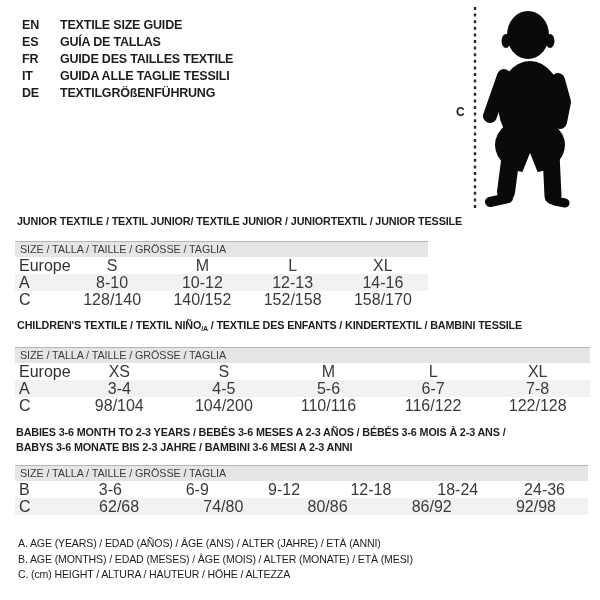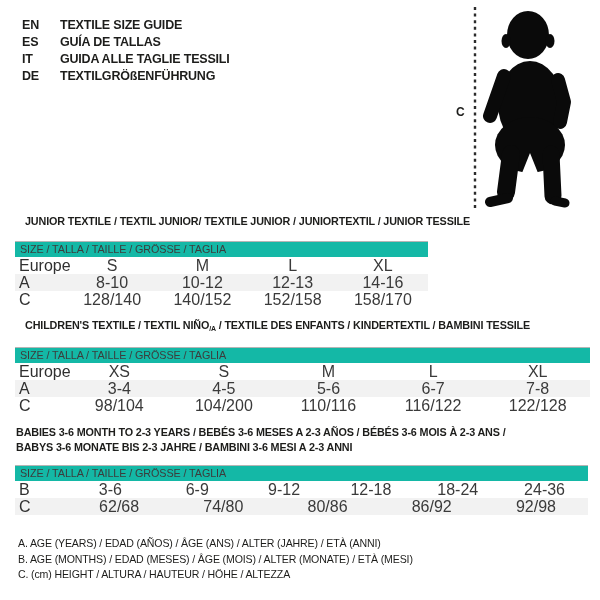--- a/index.html
+++ b/index.html
@@ -21,31 +21,31 @@
   .figure svg { width:100%; height:100%; display:block; }
   .c-label { position:absolute; left:4px; top:101px; font-weight:bold; font-size:12px; }
 
   
   .section { position:absolute; left:15px; }
   #junior   { top:215px; width:413px; }
   #children { top:319px; width:575px; }
   #babies   { top:425px; width:573px; }
   .section-title {
     font-weight:bold; font-size:10.8px; line-height:13px;
-    letter-spacing:-0.15px; white-space:nowrap; margin-left:10px;
+    letter-spacing:-0.15px; white-space:nowrap; margin-left:2px;
   }
   .section-title .sub { font-size:7px; vertical-align:-2px; }
   #junior .size-table   { margin-top:13px; }
   #children .size-table { margin-top:12px; }
   #babies .size-table   { margin-top:10px; }
   .babies-title-line { font-weight:bold; font-size:10.8px; line-height:15px;
     letter-spacing:-0.15px; white-space:nowrap; margin-left:1px; }
 
   .size-bar {
-    background:#14b8a6; border-top:1px solid #b5b5b5;
+    background:#e5e5e5; border-top:1px solid #b5b5b5;
     height:15px; line-height:15px;
     font-size:10.8px; color:#3c3c3c; padding-left:5px;
     letter-spacing:-0.1px;
   }
   .trow { display:flex; height:17px; line-height:17px; font-size:16px; color:#3a3a3a; }
   .trow.shaded { background:#f2f2f2; }
   .row-label { width:48px; padding-left:4px; color:#303030; }
   .cell { flex:1; text-align:center; }
 
   
@@ -59,20 +59,24 @@
 <div class="page">
 
   <div class="lang-block">
     <div class="lang-row">
       <span class="lang-code">EN</span>
       <span>TEXTILE SIZE GUIDE</span>
     </div>
     <div class="lang-row">
       <span class="lang-code">ES</span>
       <span>GUÍA DE TALLAS</span>
+    </div>
+    <div class="lang-row">
+      <span class="lang-code">FR</span>
+      <span>GUIDE DES TAILLES TEXTILE</span>
     </div>
     <div class="lang-row">
       <span class="lang-code">IT</span>
       <span>GUIDA ALLE TAGLIE TESSILI</span>
     </div>
     <div class="lang-row">
       <span class="lang-code">DE</span>
       <span>TEXTILGRÖßENFÜHRUNG</span>
     </div>
   </div>

